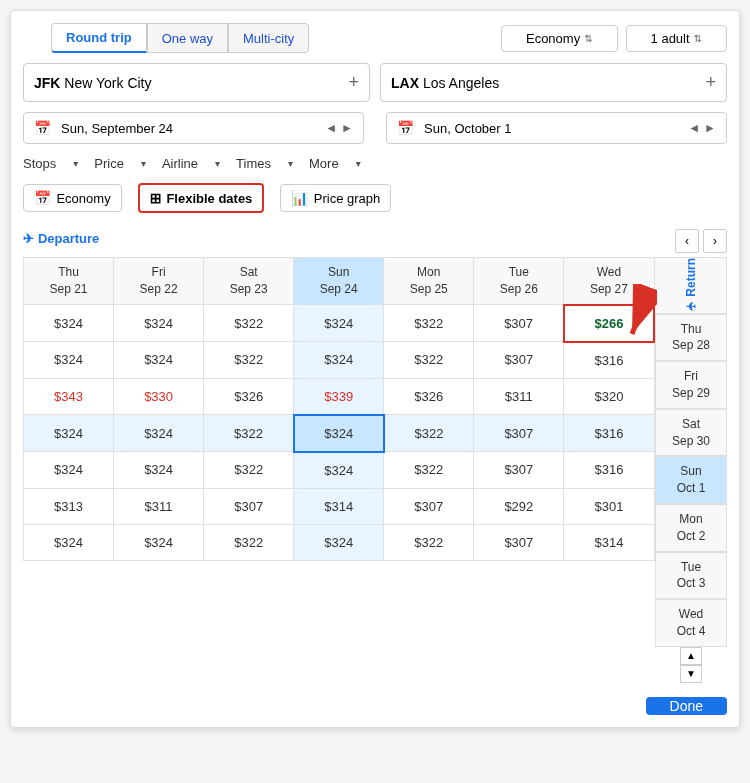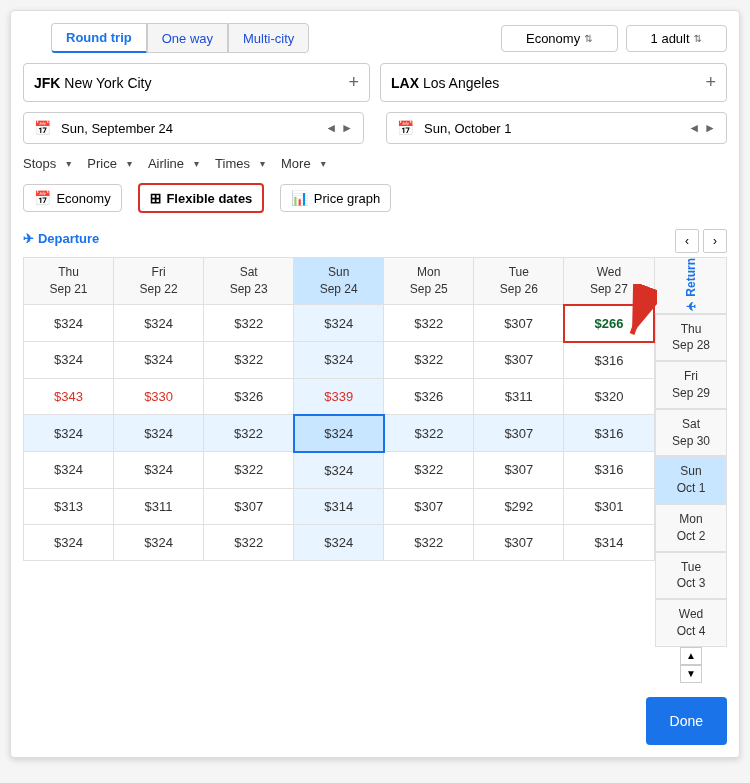--- a/index.html
+++ b/index.html
@@ -111,21 +111,21 @@
       align-items: center;
     }
     .filter-btn {
       background: none;
       border: none;
       cursor: pointer;
       font-size: 13px;
       color: #333;
       display: flex;
       align-items: center;
-      gap: 10px;
+      gap: 17px;
     }
     .filter-btn .arr { font-size: 10px; color: #555; }
 
     
     .view-row {
       display: flex;
       align-items: center;
       gap: 16px;
       margin-bottom: 16px;
     }
@@ -274,21 +274,21 @@
     .done-row {
       display: flex;
       justify-content: flex-end;
       margin-top: 10px;
     }
     .done-btn {
       background: #1a73e8;
       color: #fff;
       border: none;
       border-radius: 4px;
-      padding: 16px 24px;
+      padding: 1px 24px;
       font-size: 14px;
       cursor: pointer;
     }
 
     
     .red-arrow {
       position: absolute;
       top: 80px;
       right: 85px;
       width: 60px;

